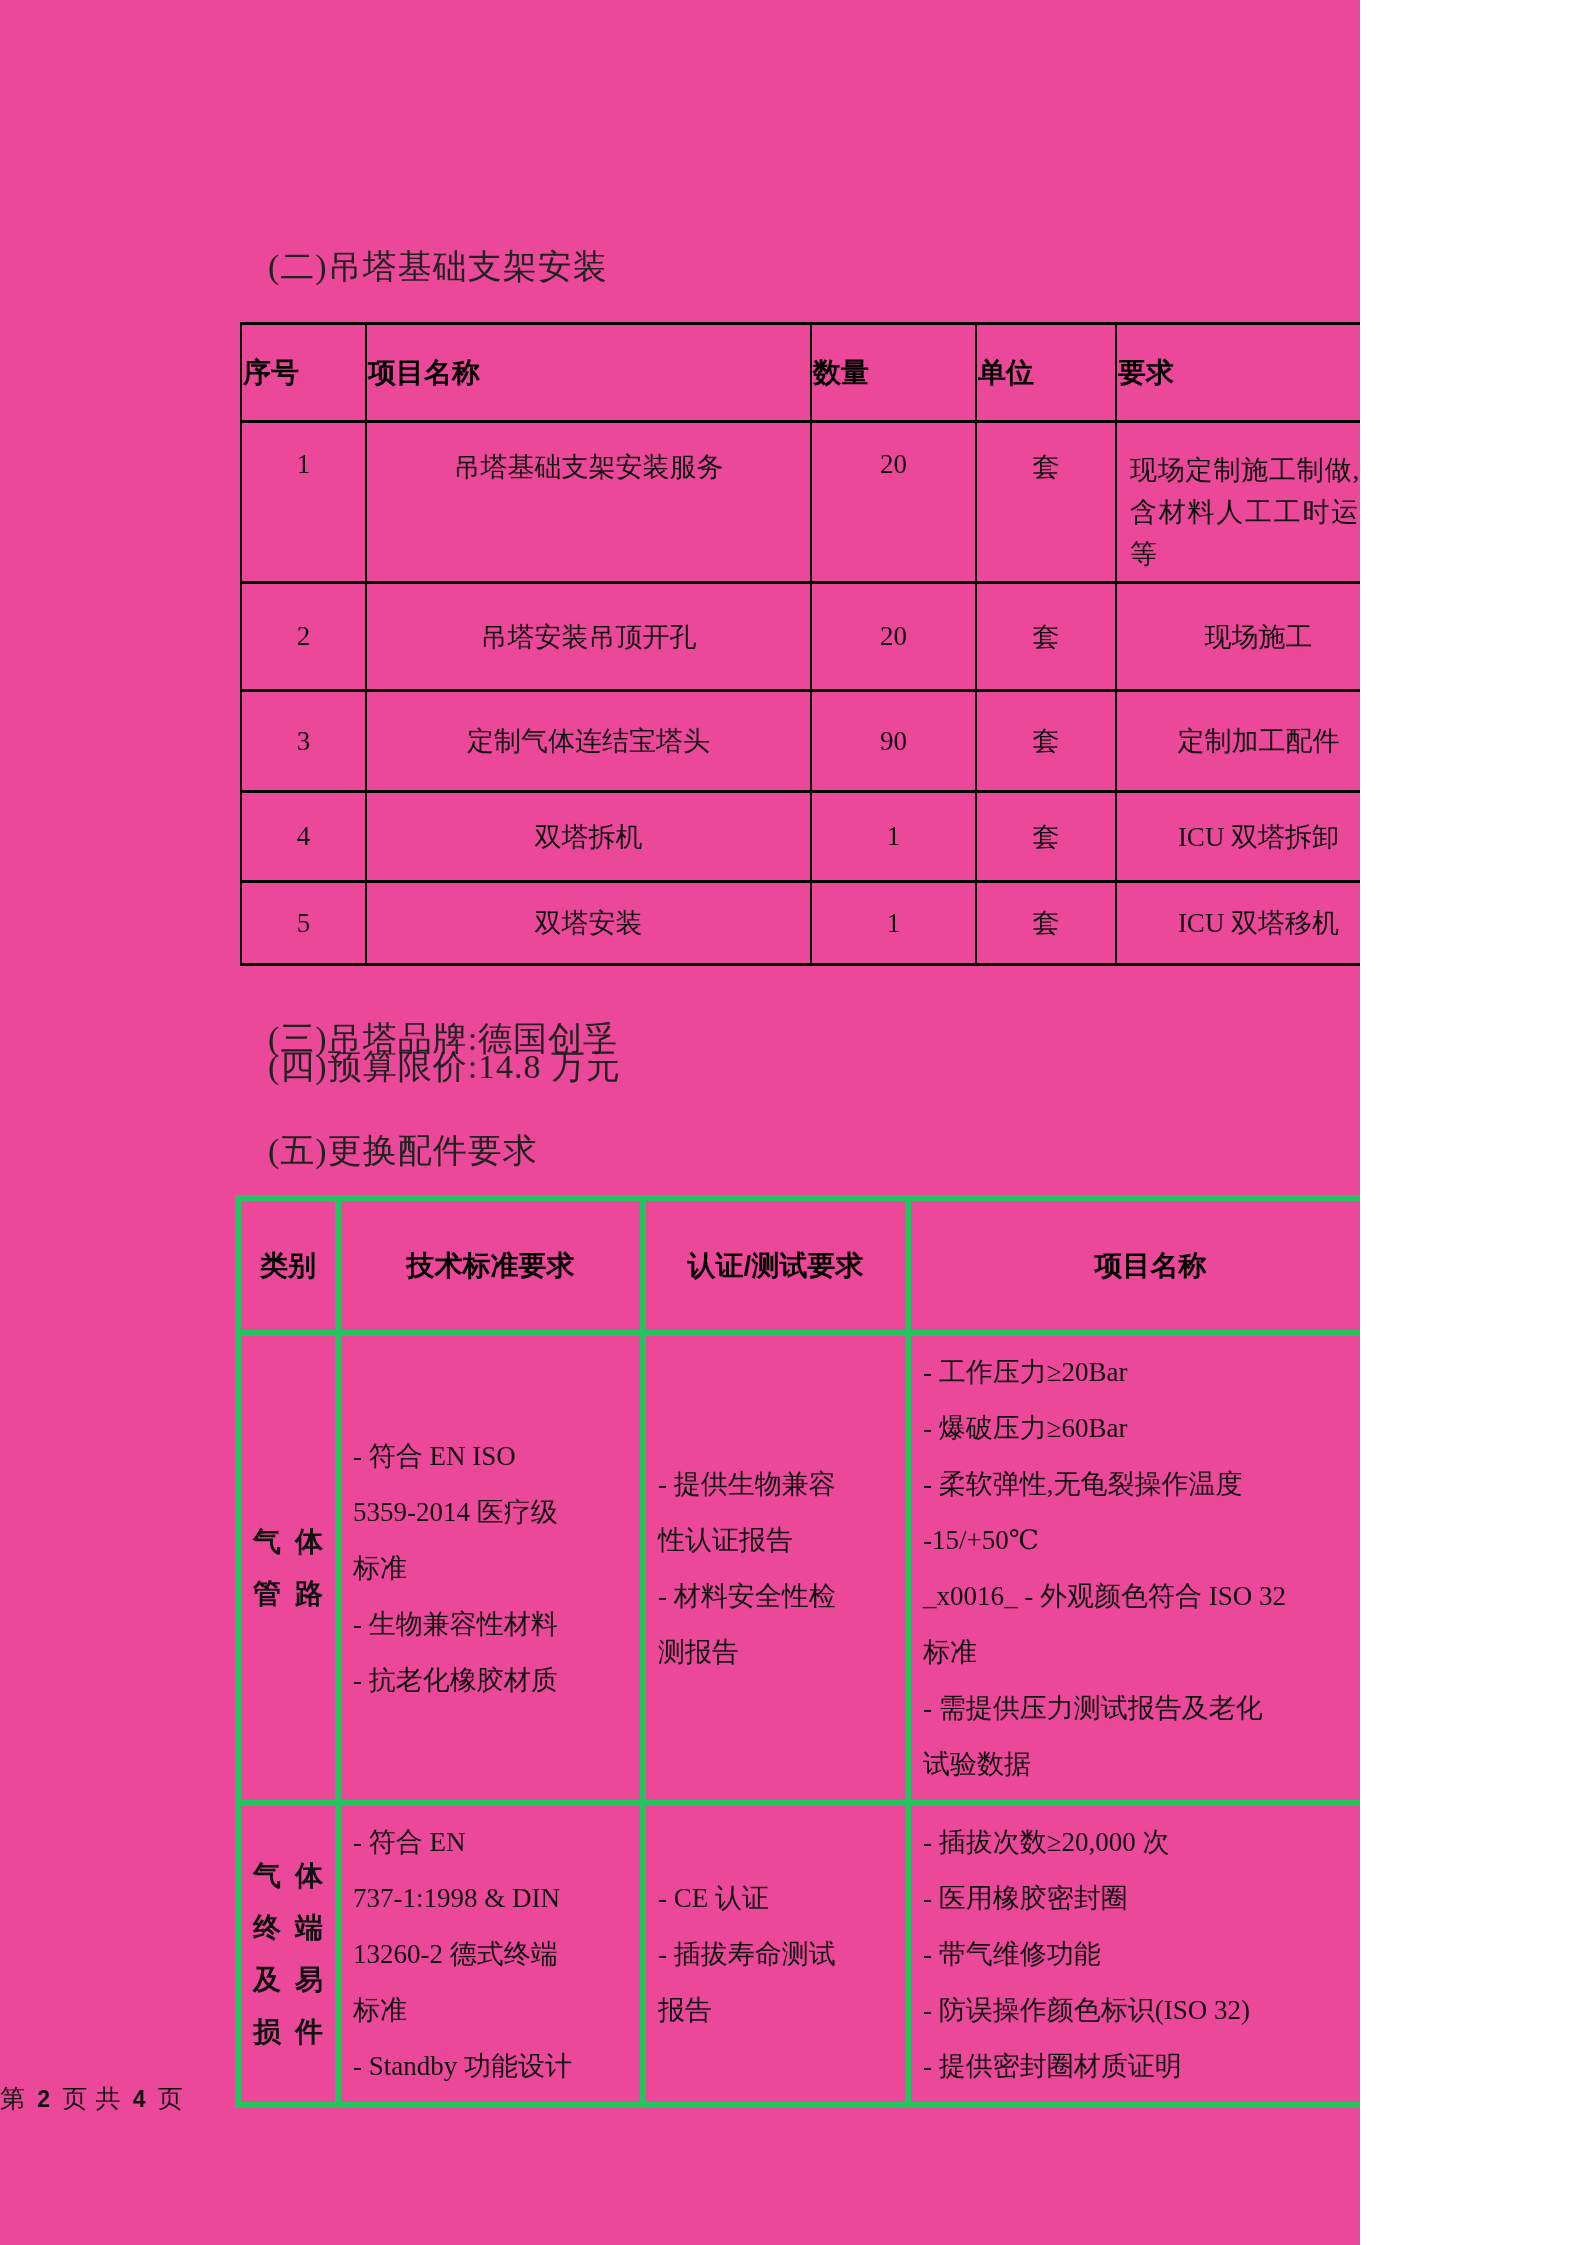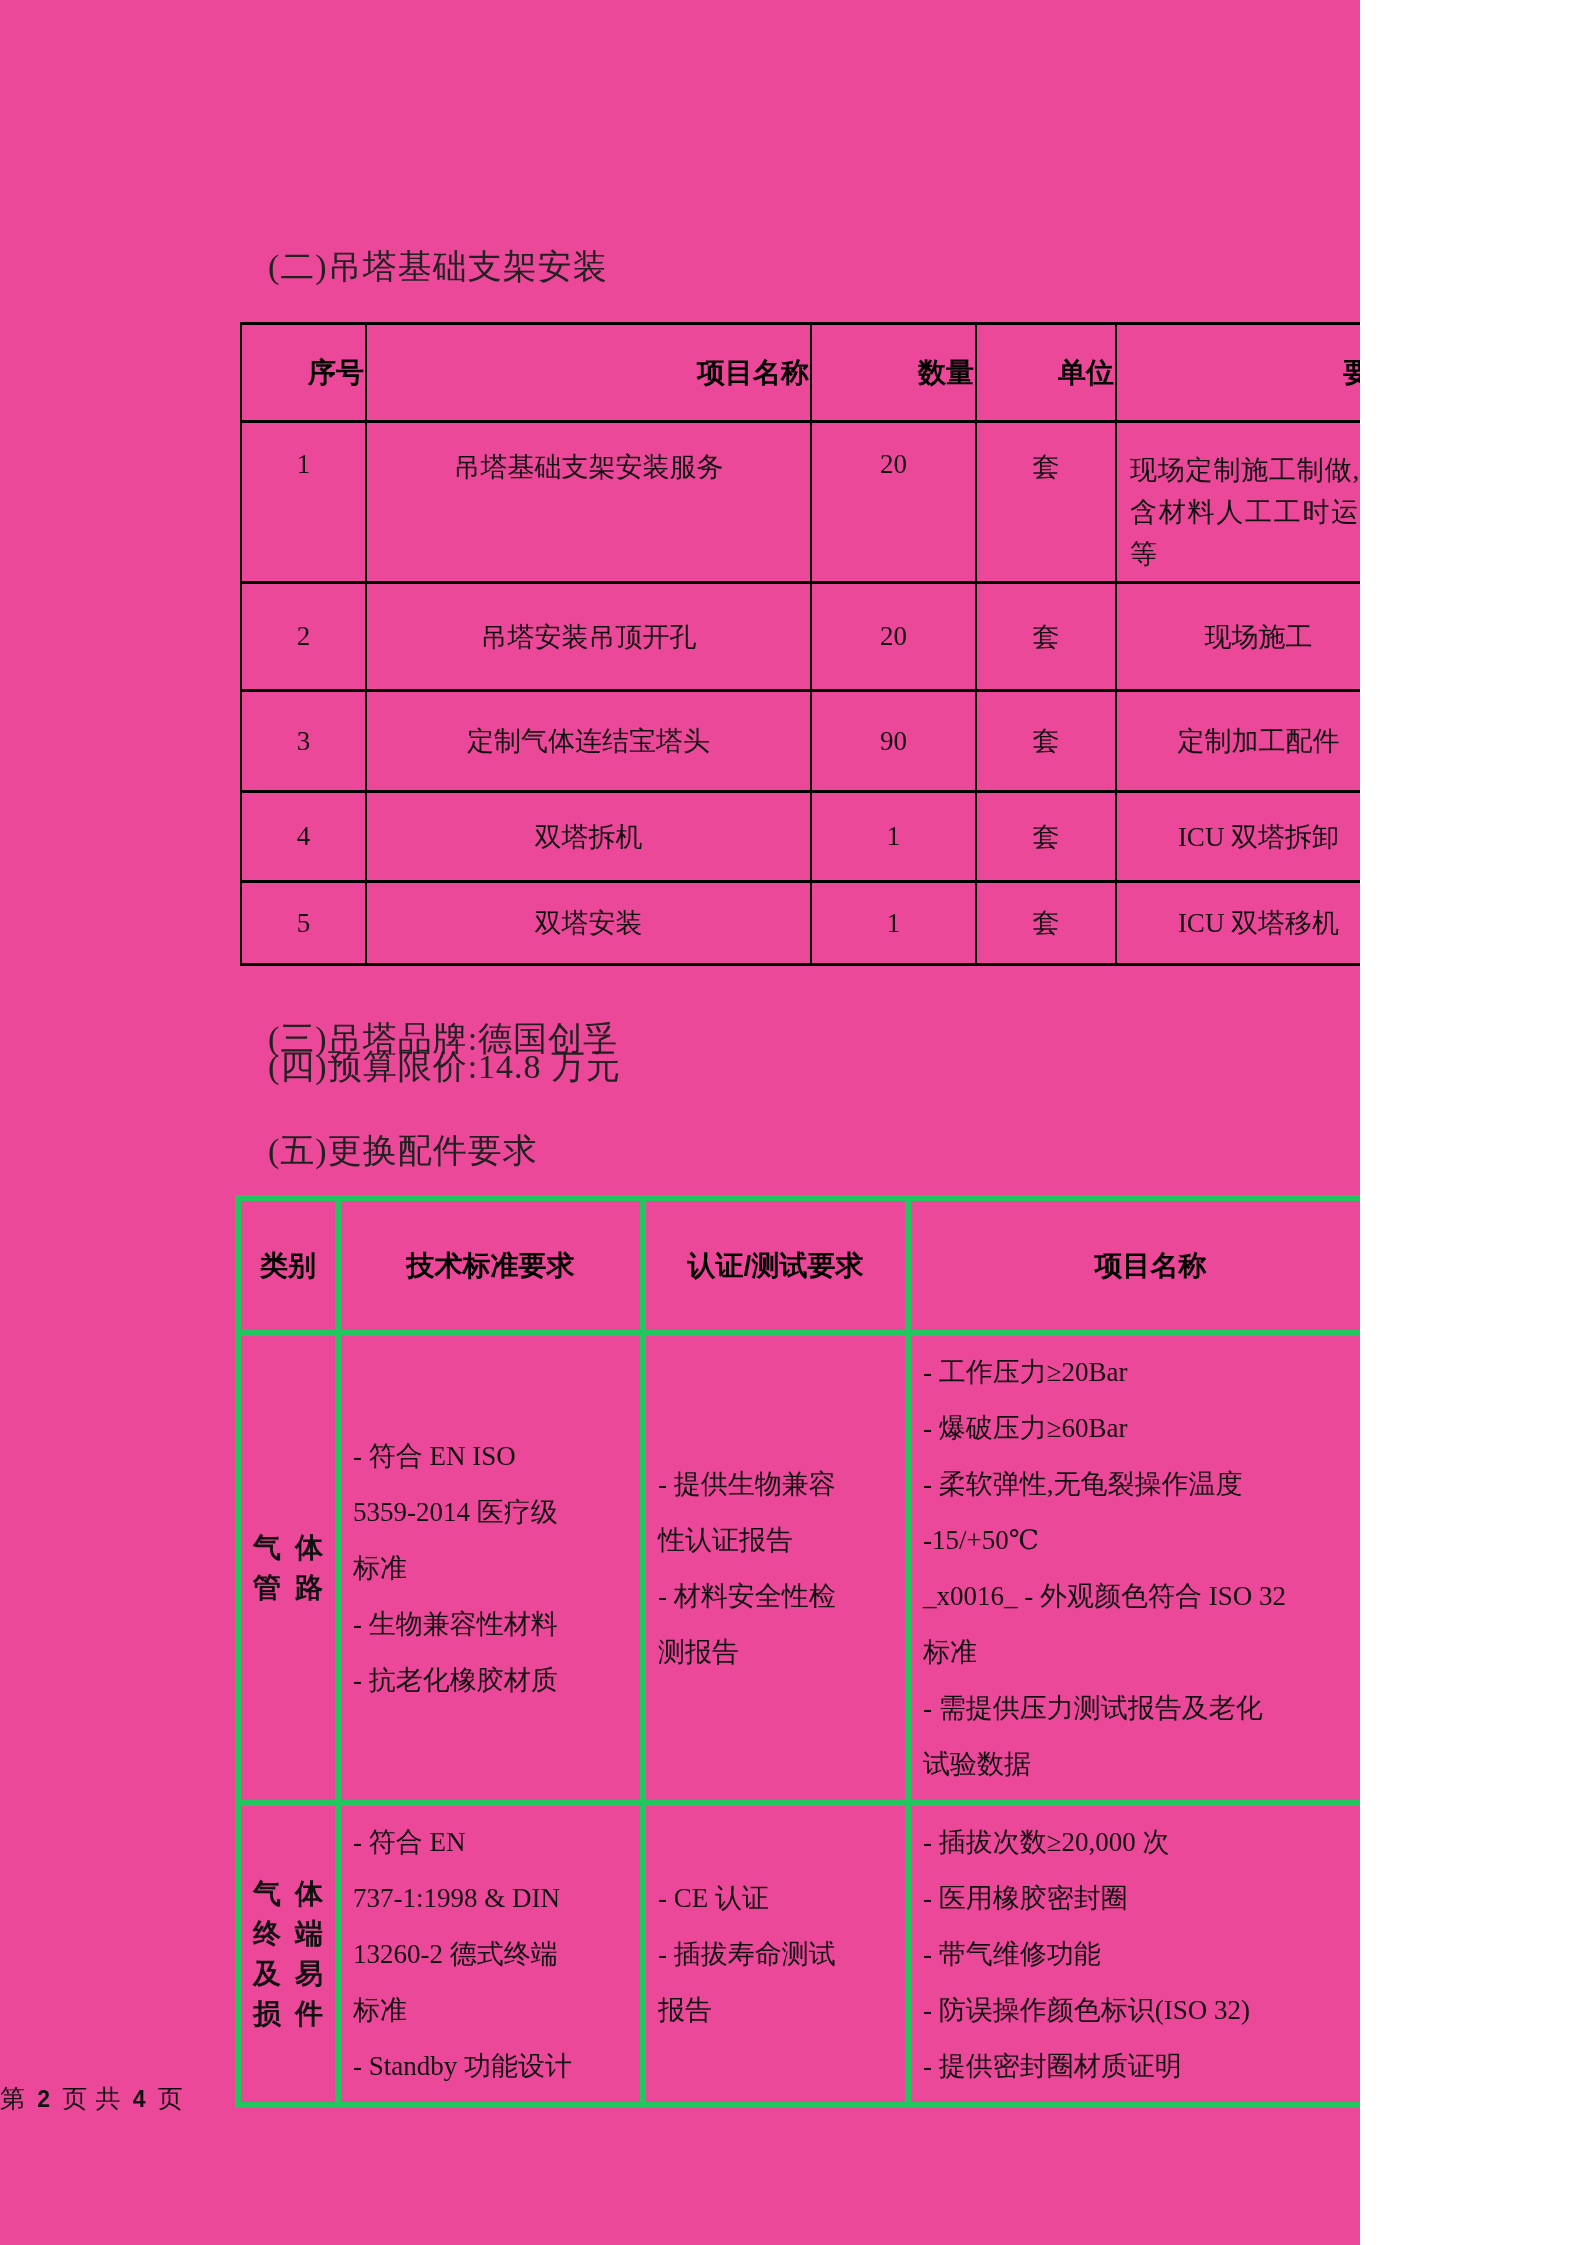--- a/index.html
+++ b/index.html
@@ -20,21 +20,21 @@
 
   table { position:absolute; border-collapse:collapse; table-layout:fixed; }
 
   
   .t1 { left:240px; top:322px; width:1160px; }
   .t1 th, .t1 td {
     border:2px solid #000; border-top-width:3px; border-bottom-width:3px;
     overflow:hidden;
   }
   .t1 th {
-    font-size:28px; font-weight:bold; text-align:right; vertical-align:middle;
+    font-size:28px; font-weight:bold; text-align:left; vertical-align:middle;
     font-family:"Liberation Serif","DejaVu Serif",serif;
   }
   .t1 td {
     font-size:27px; text-align:center; vertical-align:middle; color:#111;
   }
   .t1 tr.hrow  { height:98px; }
   .t1 tr.row1  { height:145px; }
   .t1 tr.row2  { height:108px; }
   .t1 tr.row3  { height:101px; }
   .t1 tr.row4  { height:90px; }
@@ -51,21 +51,21 @@
   .t2 th {
     font-size:28px; font-weight:bold; text-align:center; vertical-align:middle;
     font-family:"Liberation Sans","DejaVu Sans",sans-serif;
   }
   .t2 tr.hrow { height:135px; }
   .t2 tr.rowA { height:365px; }
   .t2 tr.rowB { height:265px; }
   .t2 td.cat {
     font-size:28px; font-weight:bold; vertical-align:middle;
     font-family:"Liberation Sans","DejaVu Sans",sans-serif;
-    text-align:justify; text-align-last:justify; padding:0 12px; line-height:40px;
+    text-align:justify; text-align-last:justify; padding:0 12px; line-height:52px;
     color:#111;
   }
   .t2 td.content {
     font-size:27px; line-height:56px; vertical-align:middle;
     white-space:pre-wrap; text-align:left; padding:8px 12px; color:#111;
   }
 
   
   .footer {
     position:absolute; left:0; right:0; top:2082px; text-align:left;

